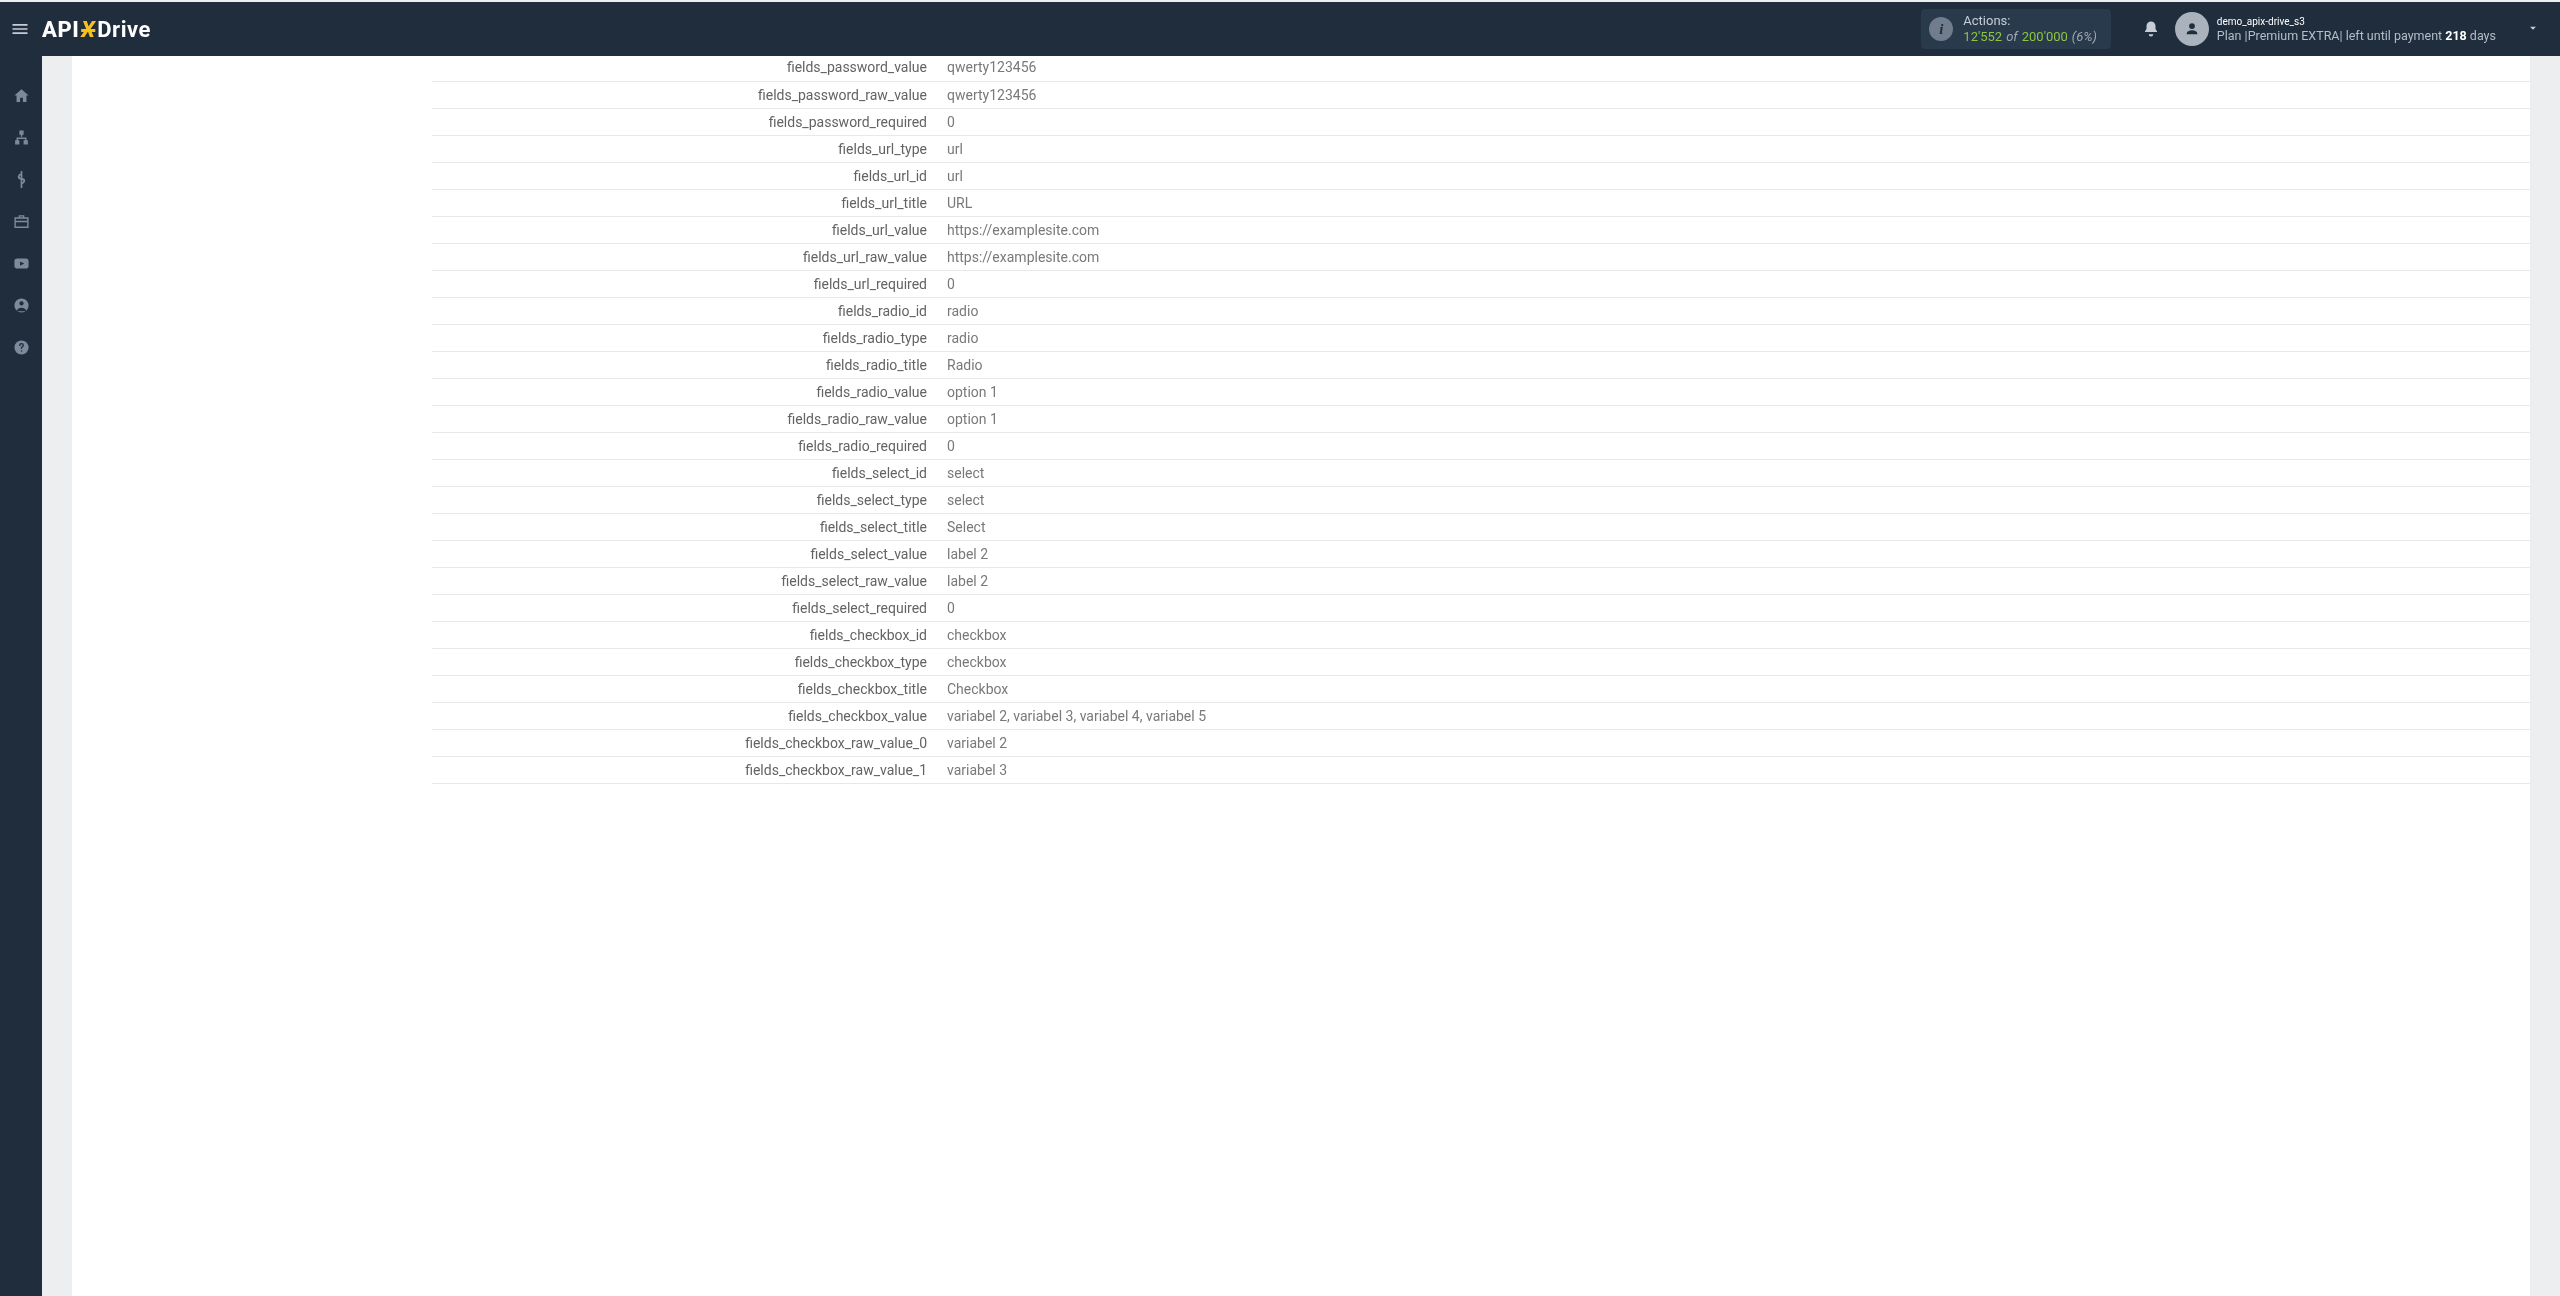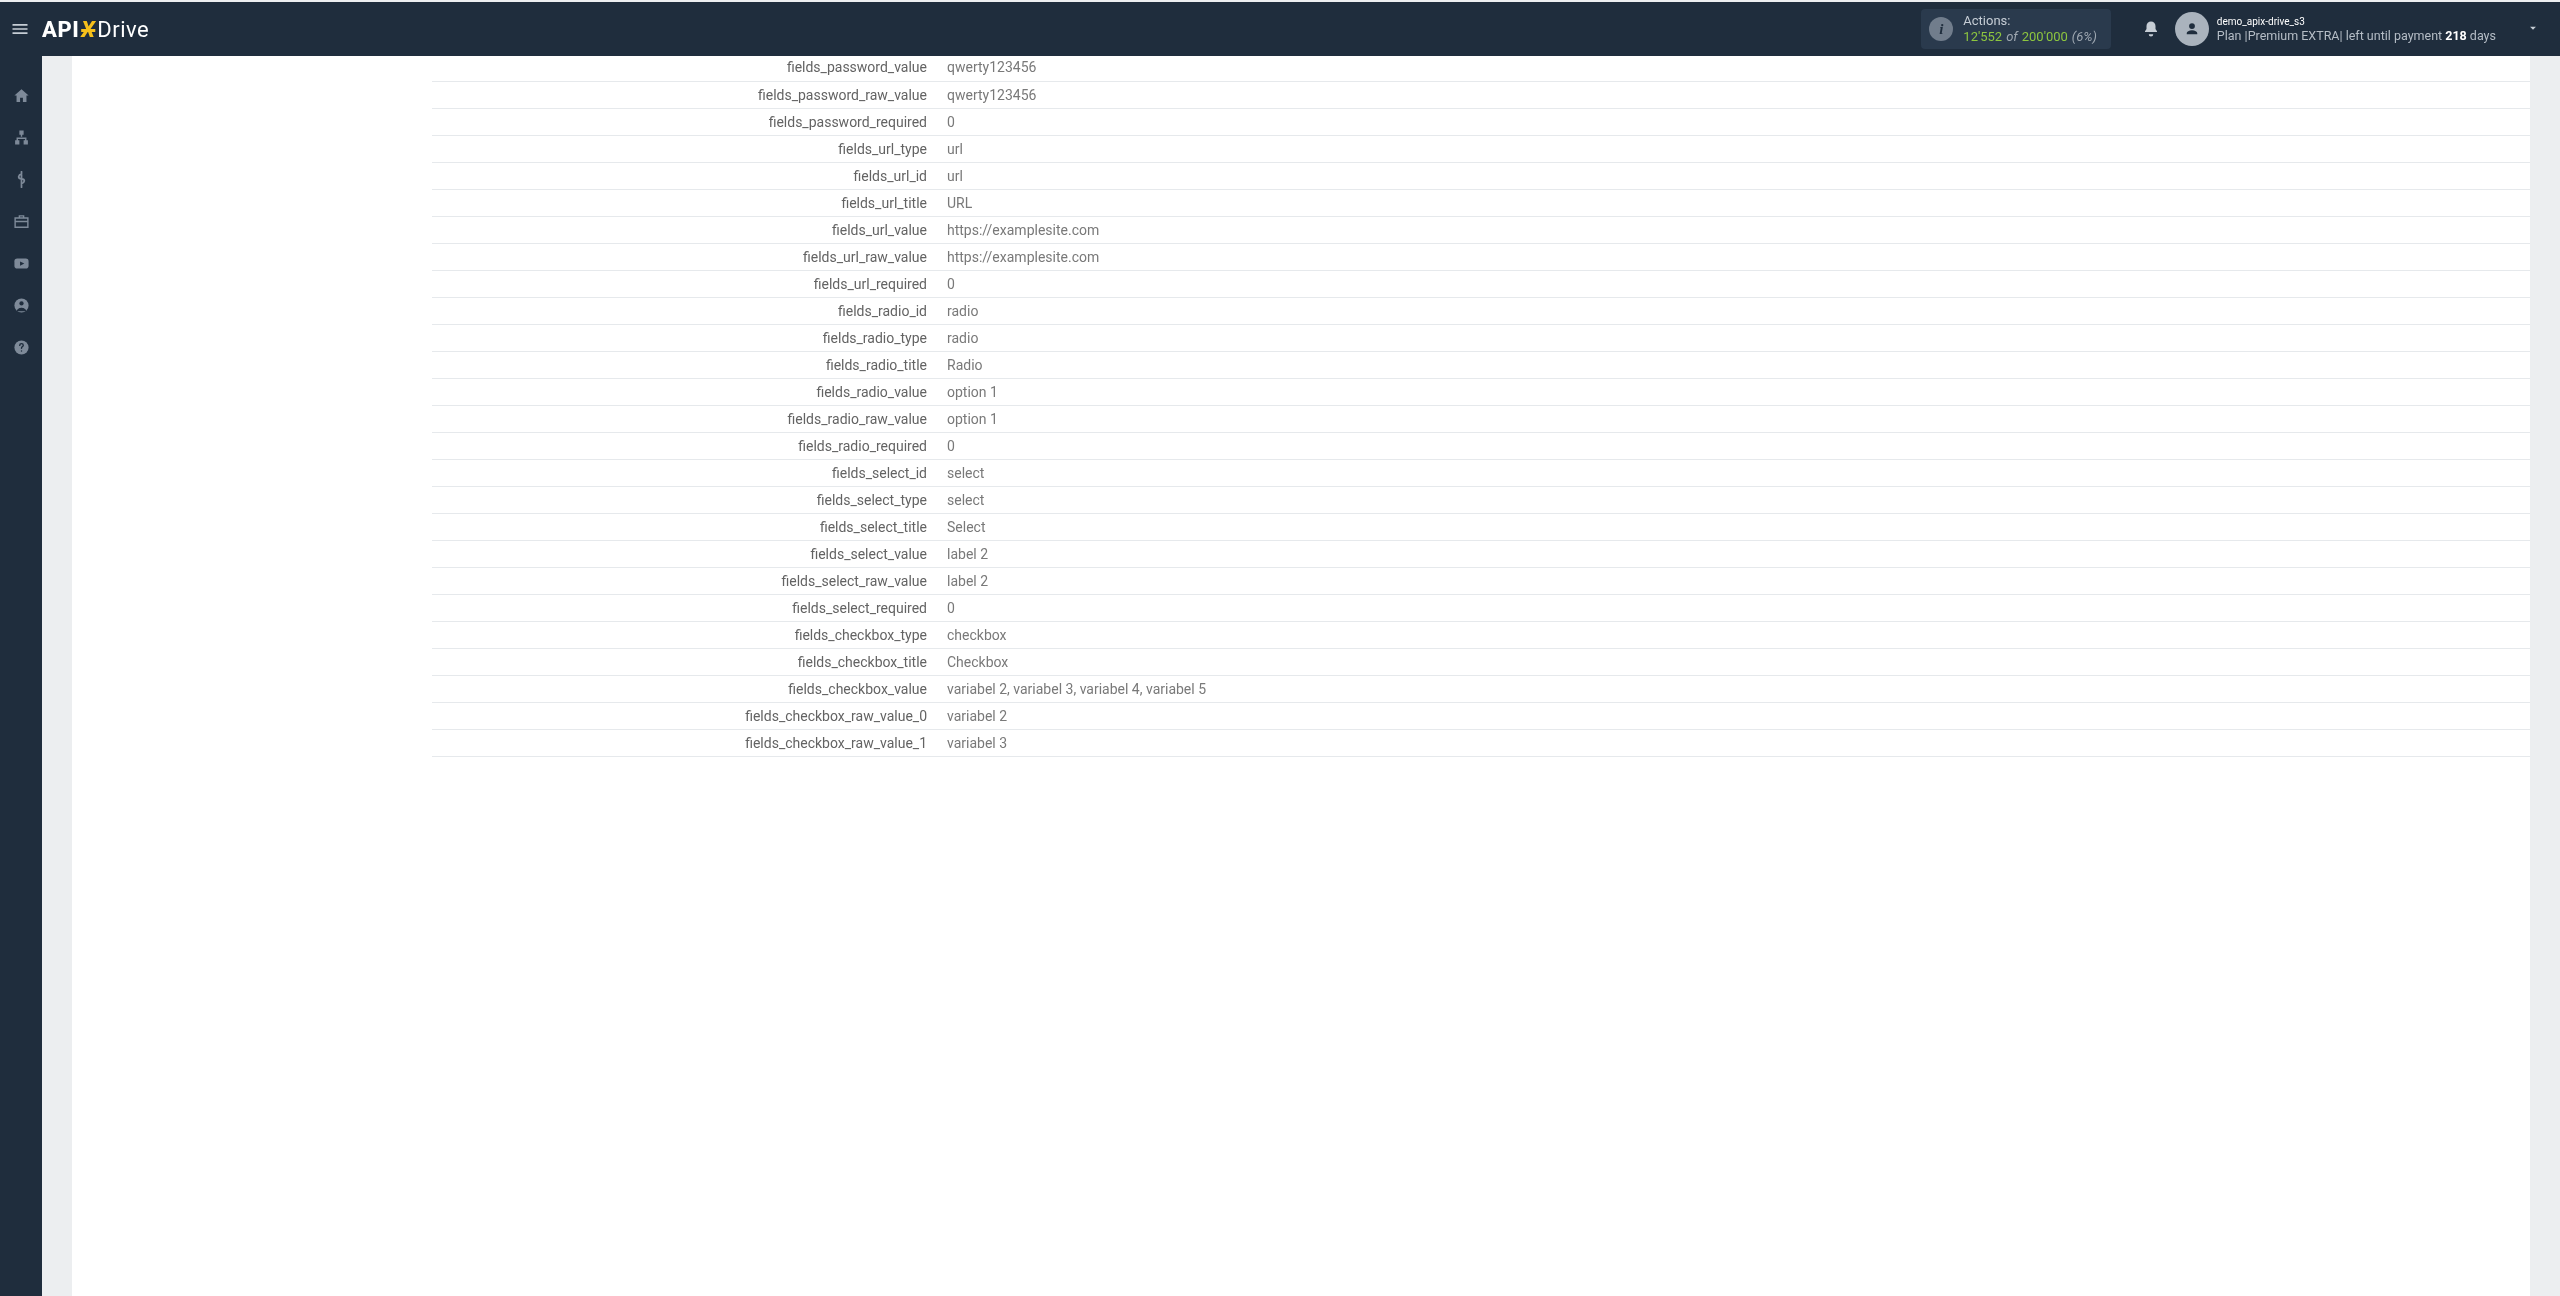--- a/index.html
+++ b/index.html
@@ -35,21 +35,21 @@
     display: flex;
     align-items: center;
     height: 54px;
     padding: 0 15px 0 2px;
     font-weight: 800;
     font-size: 22px;
     letter-spacing: 0.5px;
   }
   .logo .api { color: #ffffff; }
   .logo .x   { color: #f6c01b; font-style: italic; font-weight: 800; padding: 0 2px; text-decoration: line-through; text-decoration-thickness:3px;}
-  .logo .drive { color: #ffffff; font-weight: 400; }
+  .logo .drive { color: #ffffff; font-weight: 700; }
 
   .nav-spacer { flex: 1; }
 
   .actions-box {
     display: flex;
     align-items: center;
     background: #2a3a4d;
     height: 40px;
     border-radius: 4px;
     padding: 0 14px 0 8px;
@@ -362,20 +362,24 @@
               </tr>
               <tr>
                 <td class="key">fields_select_raw_value</td>
                 <td>label 2</td>
               </tr>
               <tr>
                 <td class="key">fields_select_required</td>
                 <td>0</td>
               </tr>
               <tr>
+                <td class="key">fields_checkbox_id</td>
+                <td>checkbox</td>
+              </tr>
+              <tr>
                 <td class="key">fields_checkbox_type</td>
                 <td>checkbox</td>
               </tr>
               <tr>
                 <td class="key">fields_checkbox_title</td>
                 <td>Checkbox</td>
               </tr>
               <tr>
                 <td class="key">fields_checkbox_value</td>
                 <td>variabel 2, variabel 3, variabel 4, variabel 5</td>

